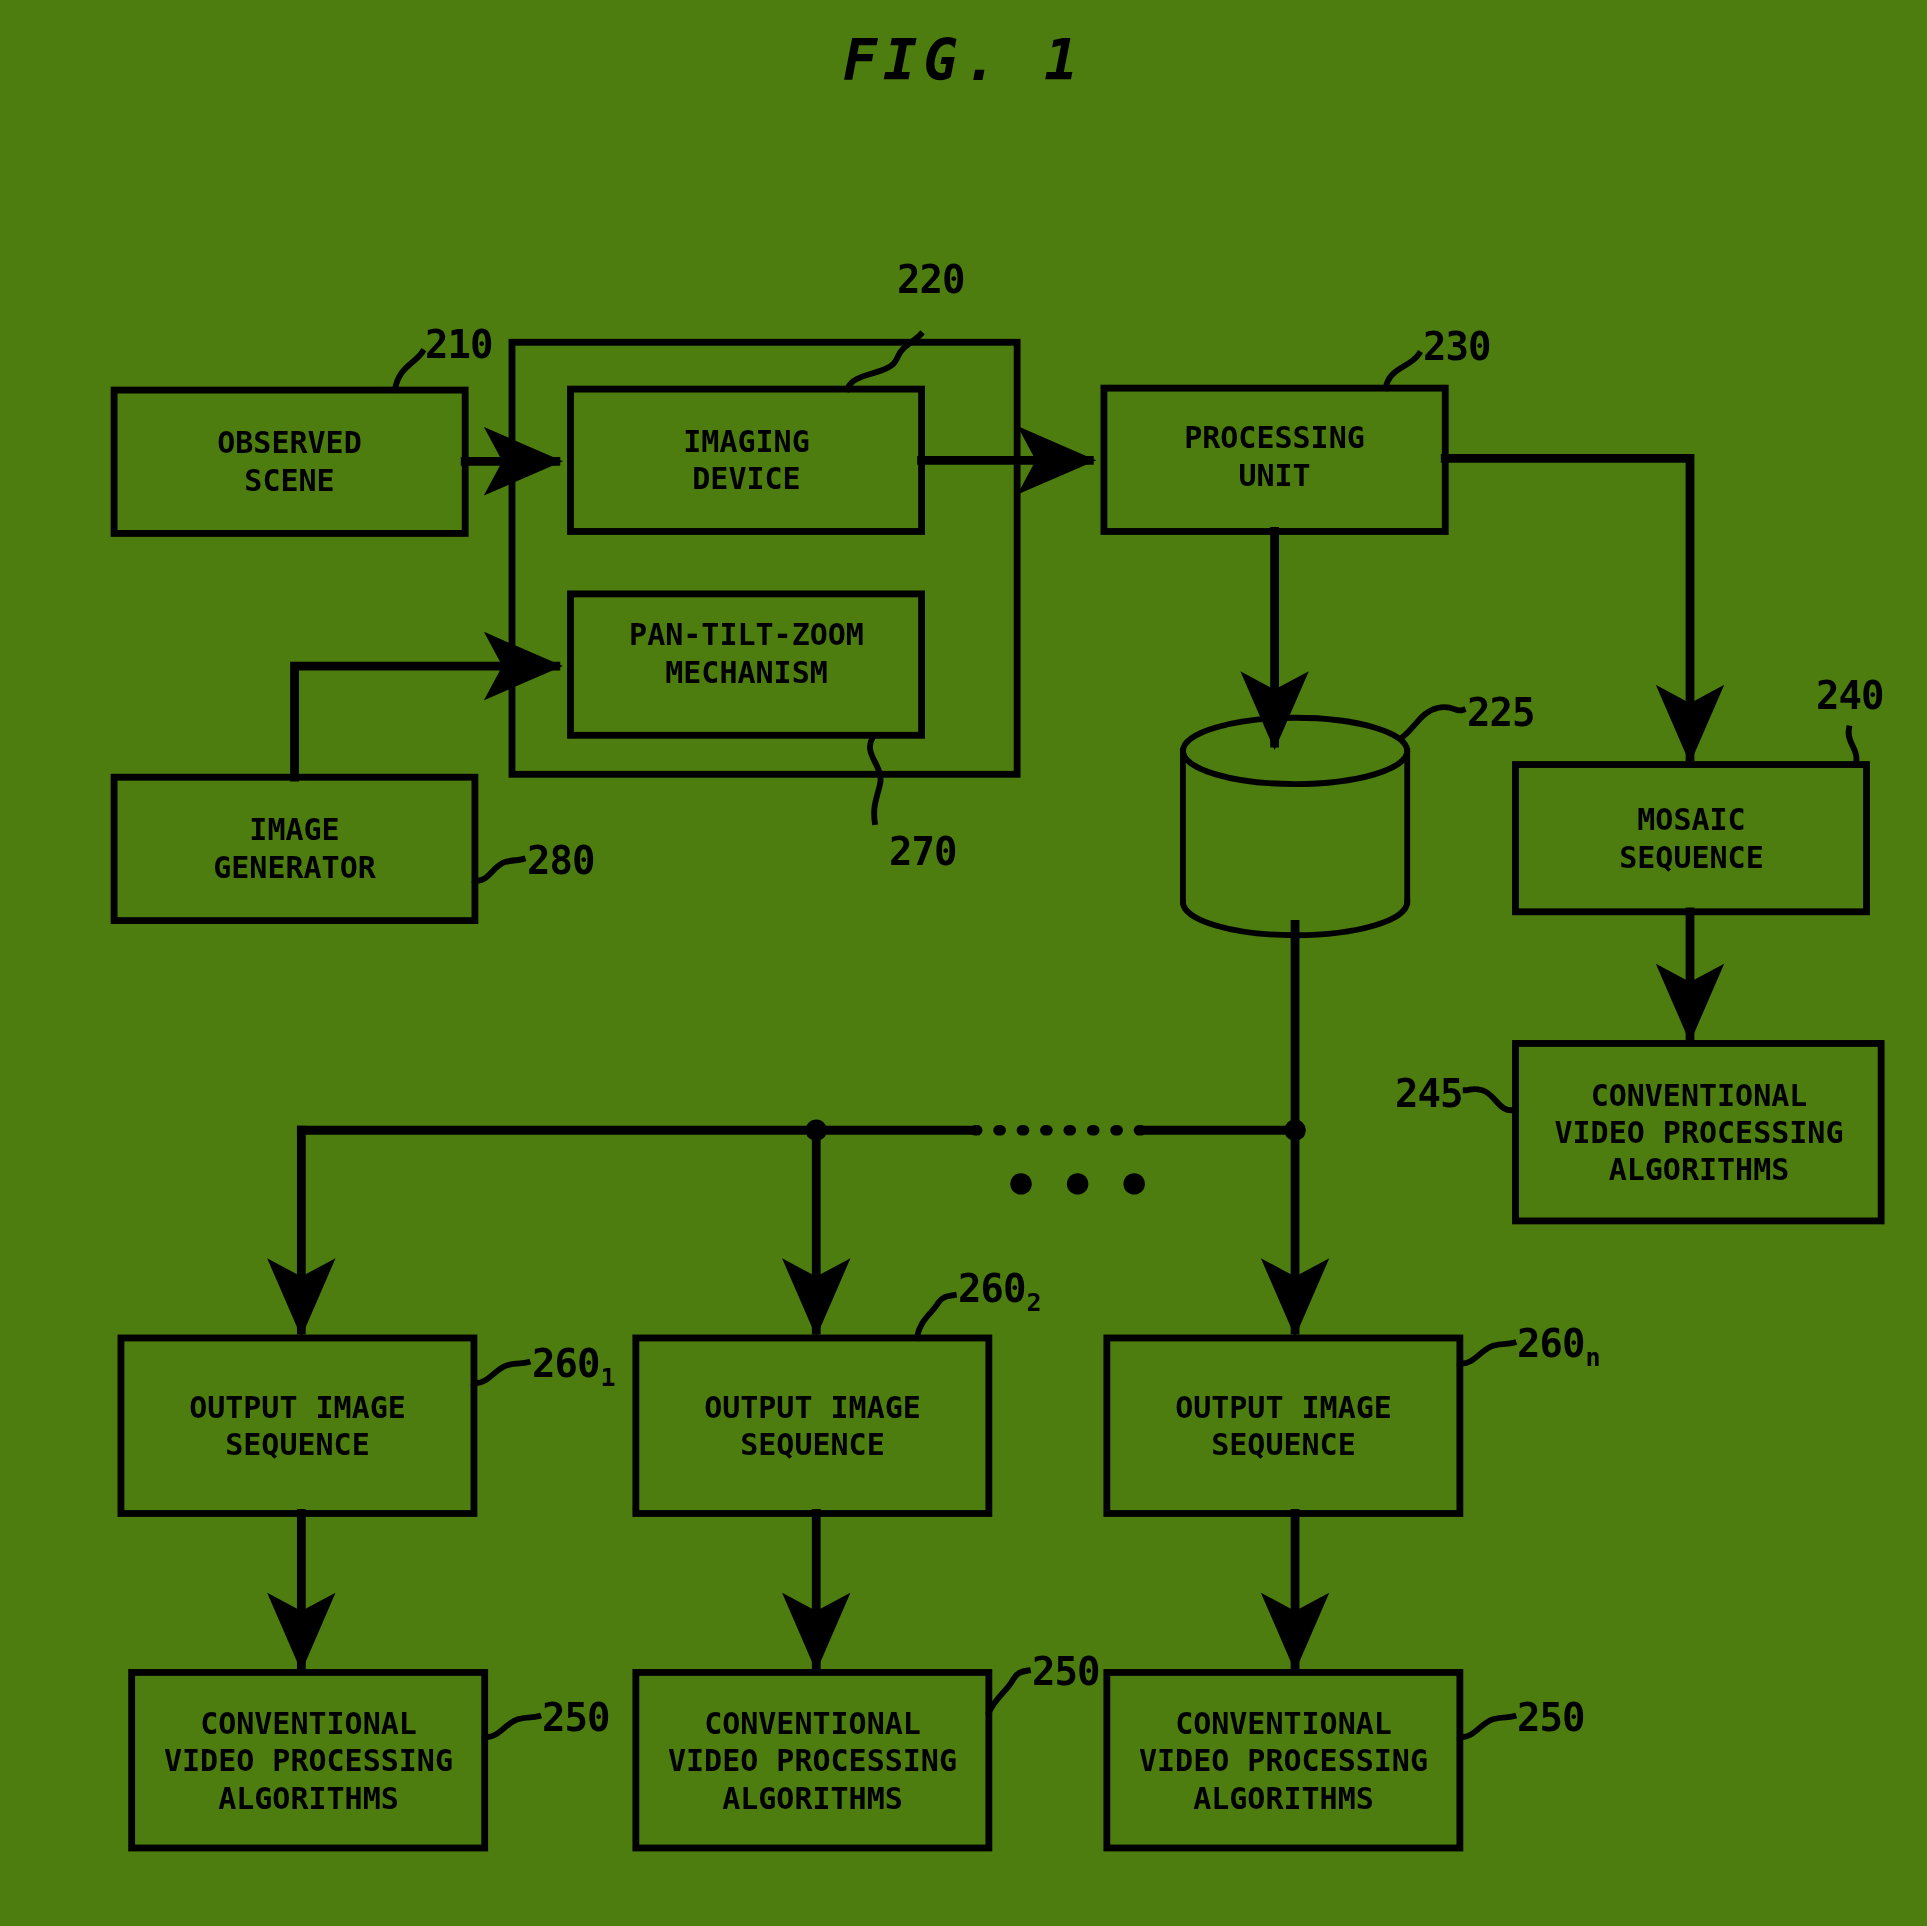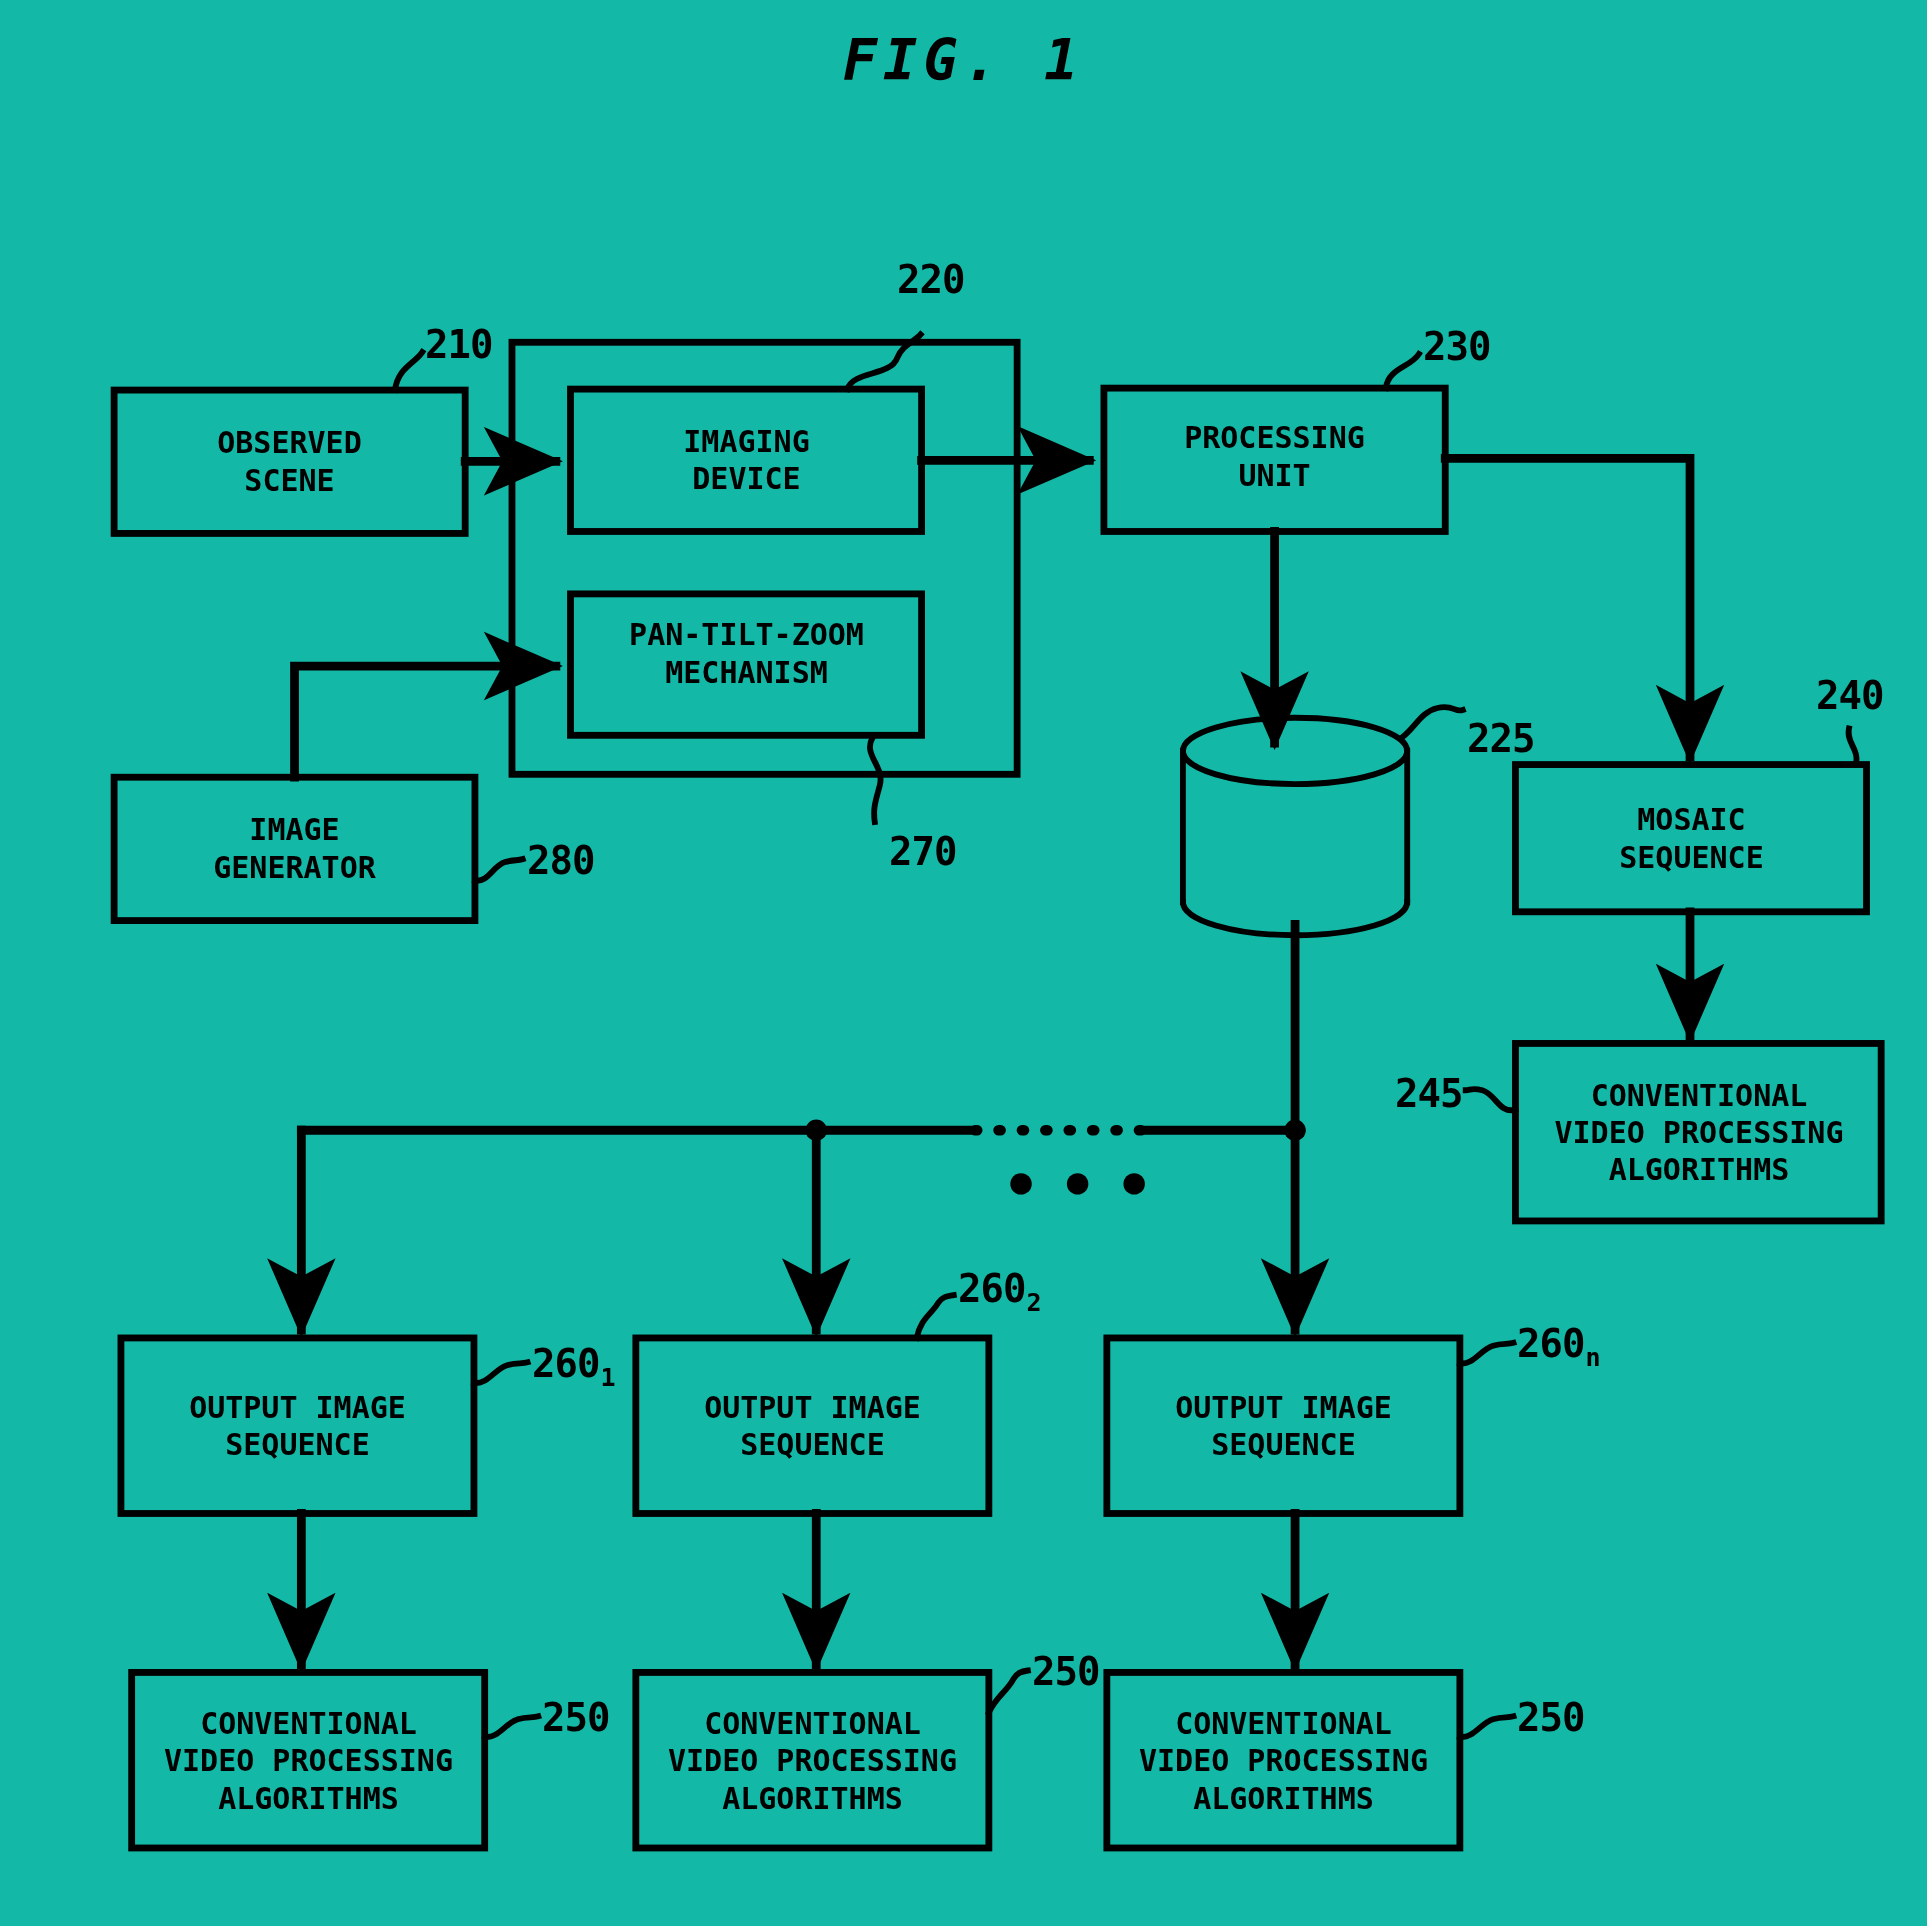--- a/index.html
+++ b/index.html
@@ -4,21 +4,21 @@
 <style>
   html, body {
     margin: 0;
     padding: 0;
     background: #ffffff;
   }
   #page {
     position: relative;
     width: 1927px;
     height: 1926px;
-    background: #14b8a6;
+    background: #4d7c0f;
     overflow: hidden;
     font-family: "DejaVu Sans Mono", "Liberation Mono", monospace;
   }
   svg.sheet {
     position: absolute;
     top: 0;
     left: 0;
     width: 1927px;
     height: 1926px;
   }
@@ -238,21 +238,21 @@
     <span>VIDEO PROCESSING</span>
     <span>ALGORITHMS</span>
   </div>
 
   <div class="ref" style="left:425px; top:322px;">210</div>
 
   <div class="ref" style="left:897px; top:257px;">220</div>
 
   <div class="ref" style="left:1423px; top:324px;">230</div>
 
-  <div class="ref" style="left:1467px; top:716px;">225</div>
+  <div class="ref" style="left:1467px; top:690px;">225</div>
 
   <div class="ref" style="left:1816px; top:673px;">240</div>
 
   <div class="ref" style="left:1395px; top:1071px;">245</div>
 
   <div class="ref" style="left:845px; top:829px;margin-left:44px;">270</div>
 
   <div class="ref" style="left:527px; top:838px;">280</div>
 
   <div class="ref" style="left:532px; top:1341px;">

